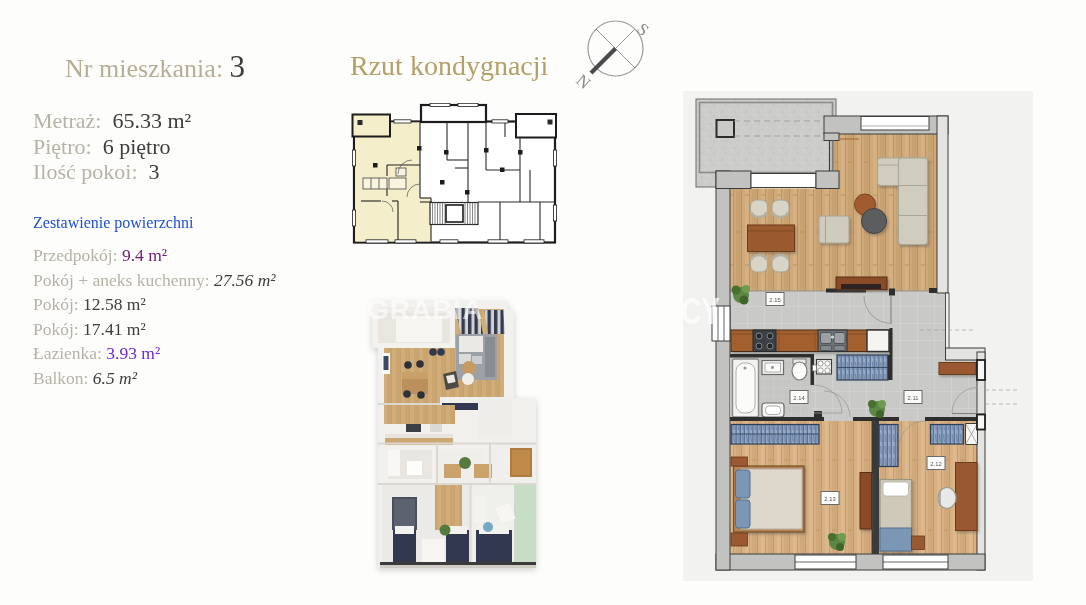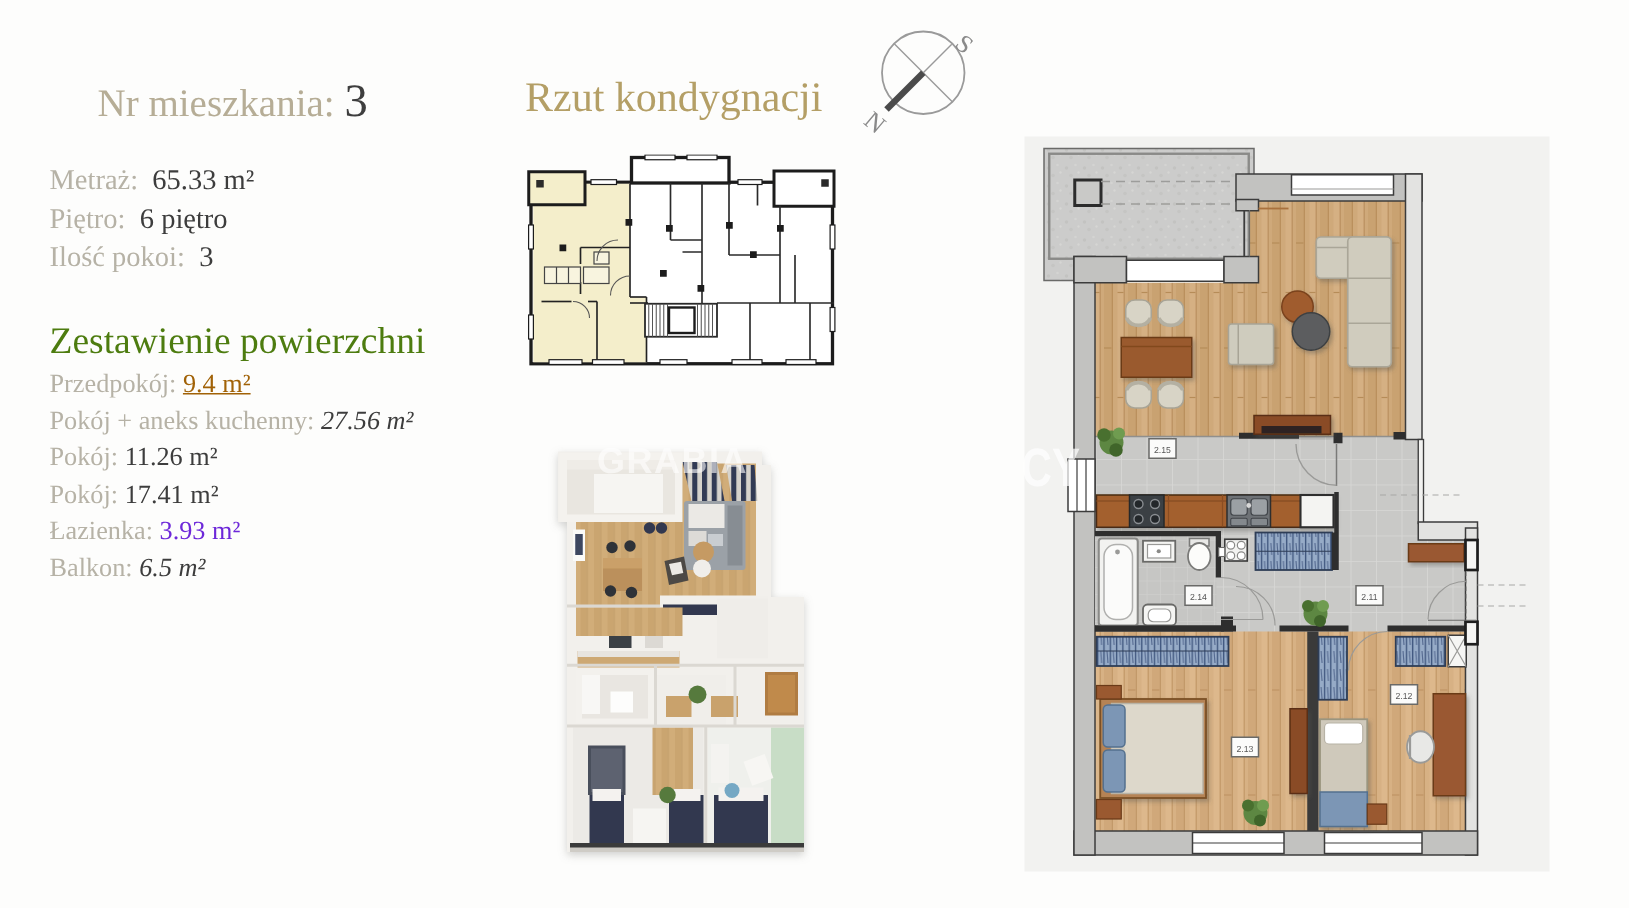--- a/index.html
+++ b/index.html
@@ -7,32 +7,32 @@
        font-family:"Liberation Serif", serif;}
   .abs{position:absolute;opacity:.999;}
 </style>
 </head>
 <body>
 
 <div class="abs" style="left:683px;top:91px;width:350px;height:490px;background:#f2f2f0;"></div>
 
 <div class="abs" style="left:33px;top:49px;font-size:26px;color:#b6ad96;margin-left:32px;">Nr mieszkania: <span style="color:#3e3e3e;font-size:31px;">3</span></div>
 
-<div class="abs" style="left:33px;top:108px;font-size:19px;line-height:25.5px;color:#b6b2a6;">
+<div class="abs" style="left:33px;top:108px;font-size:22px;line-height:25.5px;color:#b6b2a6;">
   Metraż:&nbsp; <span style="color:#3d3d3d;">65.33 m²</span><br>
   Piętro:&nbsp; <span style="color:#3d3d3d;">6 piętro</span><br>
   Ilość pokoi:&nbsp; <span style="color:#3d3d3d;">3</span>
 </div>
 
-<div class="abs" style="left:33px;top:214px;font-size:25px;color:#4d7c0f;">Zestawienie powierzchni</div>
+<div class="abs" style="left:33px;top:214px;font-size:16px;color:#1d4ed8;">Zestawienie powierzchni</div>
 
 <div class="abs" style="left:33px;top:243px;font-size:17.5px;line-height:24.6px;color:#b6b2a6;">
-  Przedpokój: <span style="color:#a16207;text-decoration:underline;">9.4 m²</span><br>
+  Przedpokój: <span style="color:#701a75;">9.4 m²</span><br>
   Pokój + aneks kuchenny: <span style="color:#3d3d3d;font-style:italic;">27.56 m²</span><br>
-  Pokój: <span style="color:#3d3d3d;">11.26 m²</span><br>
+  Pokój: <span style="color:#3d3d3d;">12.58 m²</span><br>
   Pokój: <span style="color:#3d3d3d;">17.41 m²</span><br>
   Łazienka: <span style="color:#6d28d9;">3.93 m²</span><br>
   Balkon: <span style="color:#3d3d3d;font-style:italic;">6.5 m²</span>
 </div>
 
 <div class="abs" style="left:350px;top:50px;font-size:28px;color:#b49f66;">Rzut kondygnacji</div>
 
 <svg class="abs" style="left:570px;top:5px;" width="110" height="95" viewBox="570 5 110 95">
   <circle cx="615.5" cy="48.5" r="27.5" fill="none" stroke="#9a9a9a" stroke-width="1.2"></circle>
   <line x1="596" y1="29" x2="635" y2="68" stroke="#9a9a9a" stroke-width="1"></line>
@@ -734,14 +734,14 @@
   <rect x="821" y="491.5" width="18" height="13" fill="#fbfbfa" stroke="#6a6a68" stroke-width="1"></rect>
   <text opacity="0.99" x="830" y="501" font-family="Liberation Sans" font-size="5.8" fill="#555555" text-anchor="middle">2.13</text>
 </g>
 
 <g>
   <rect x="927" y="456.5" width="18" height="13" fill="#fbfbfa" stroke="#6a6a68" stroke-width="1"></rect>
   <text opacity="0.99" x="936" y="466" font-family="Liberation Sans" font-size="5.8" fill="#555555" text-anchor="middle">2.12</text>
 </g>
 </svg>
 
-<div class="abs" style="left:398px;top:294px;font-family:'Liberation Sans',sans-serif;font-weight:bold;font-size:24px;letter-spacing:1px;color:rgba(255,255,255,0.6);">GRABIA</div>
+<div class="abs" style="left:367px;top:294px;font-family:'Liberation Sans',sans-serif;font-weight:bold;font-size:28px;letter-spacing:1px;color:rgba(255,255,255,0.6);">GRABIA</div>
 <div class="abs" style="left:681px;top:291px;font-family:'Liberation Sans',sans-serif;font-weight:bold;font-size:36px;letter-spacing:0px;color:rgba(255,255,255,0.7);transform:scaleX(0.78);transform-origin:0 0;">CY</div>
 
 </body></html>

